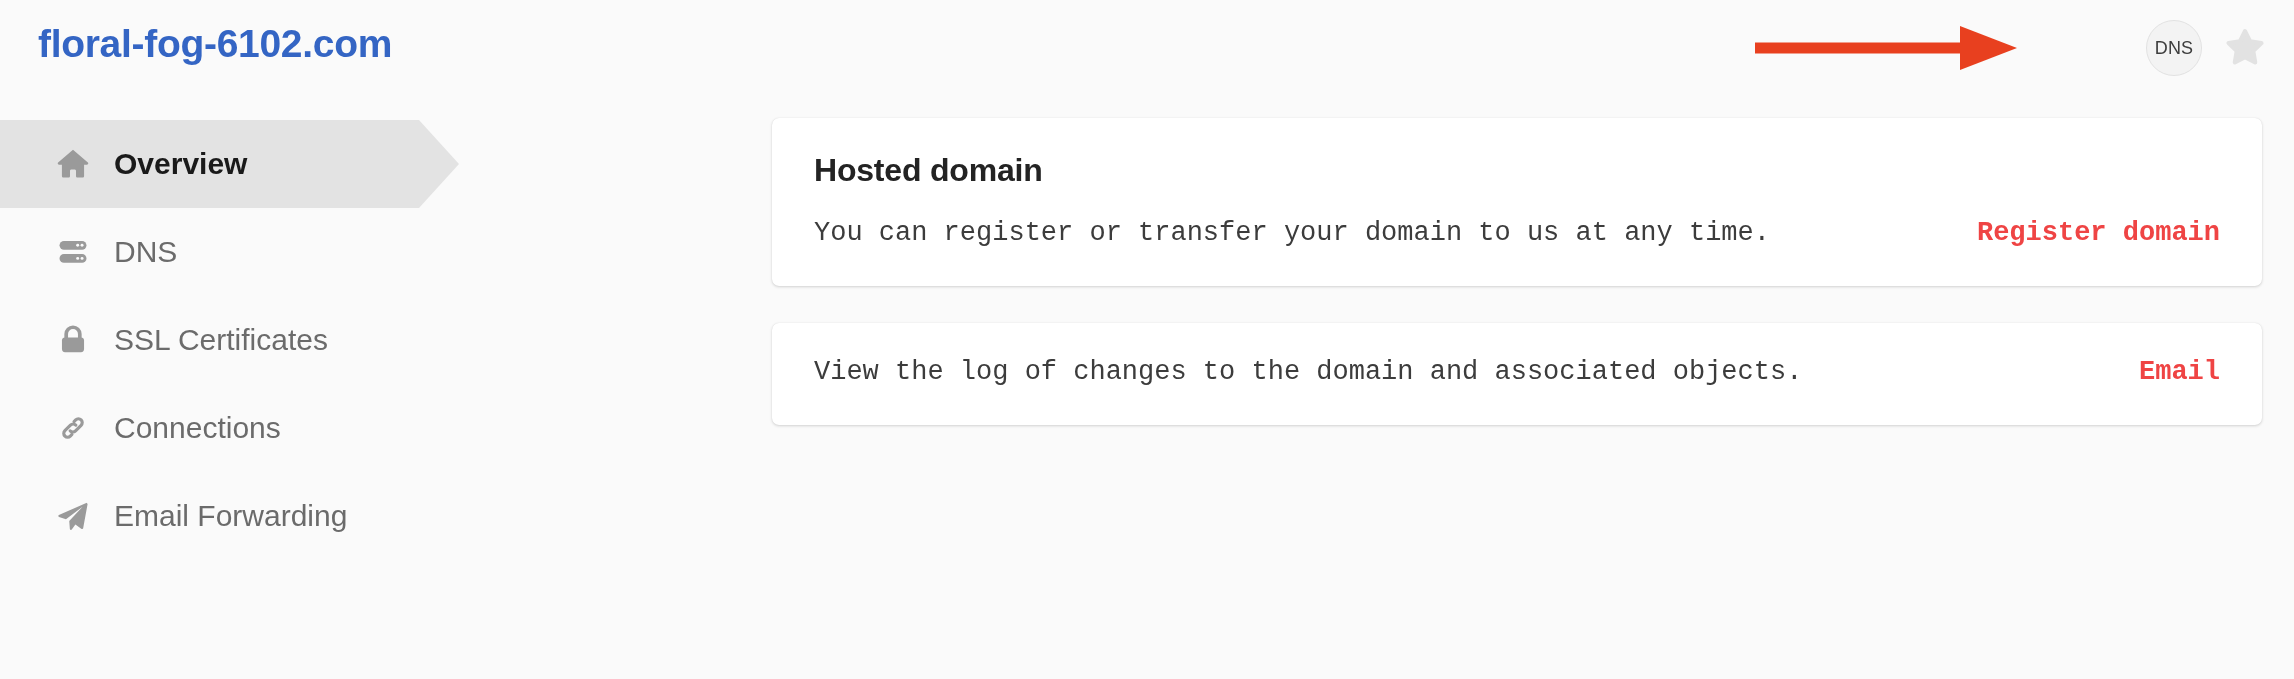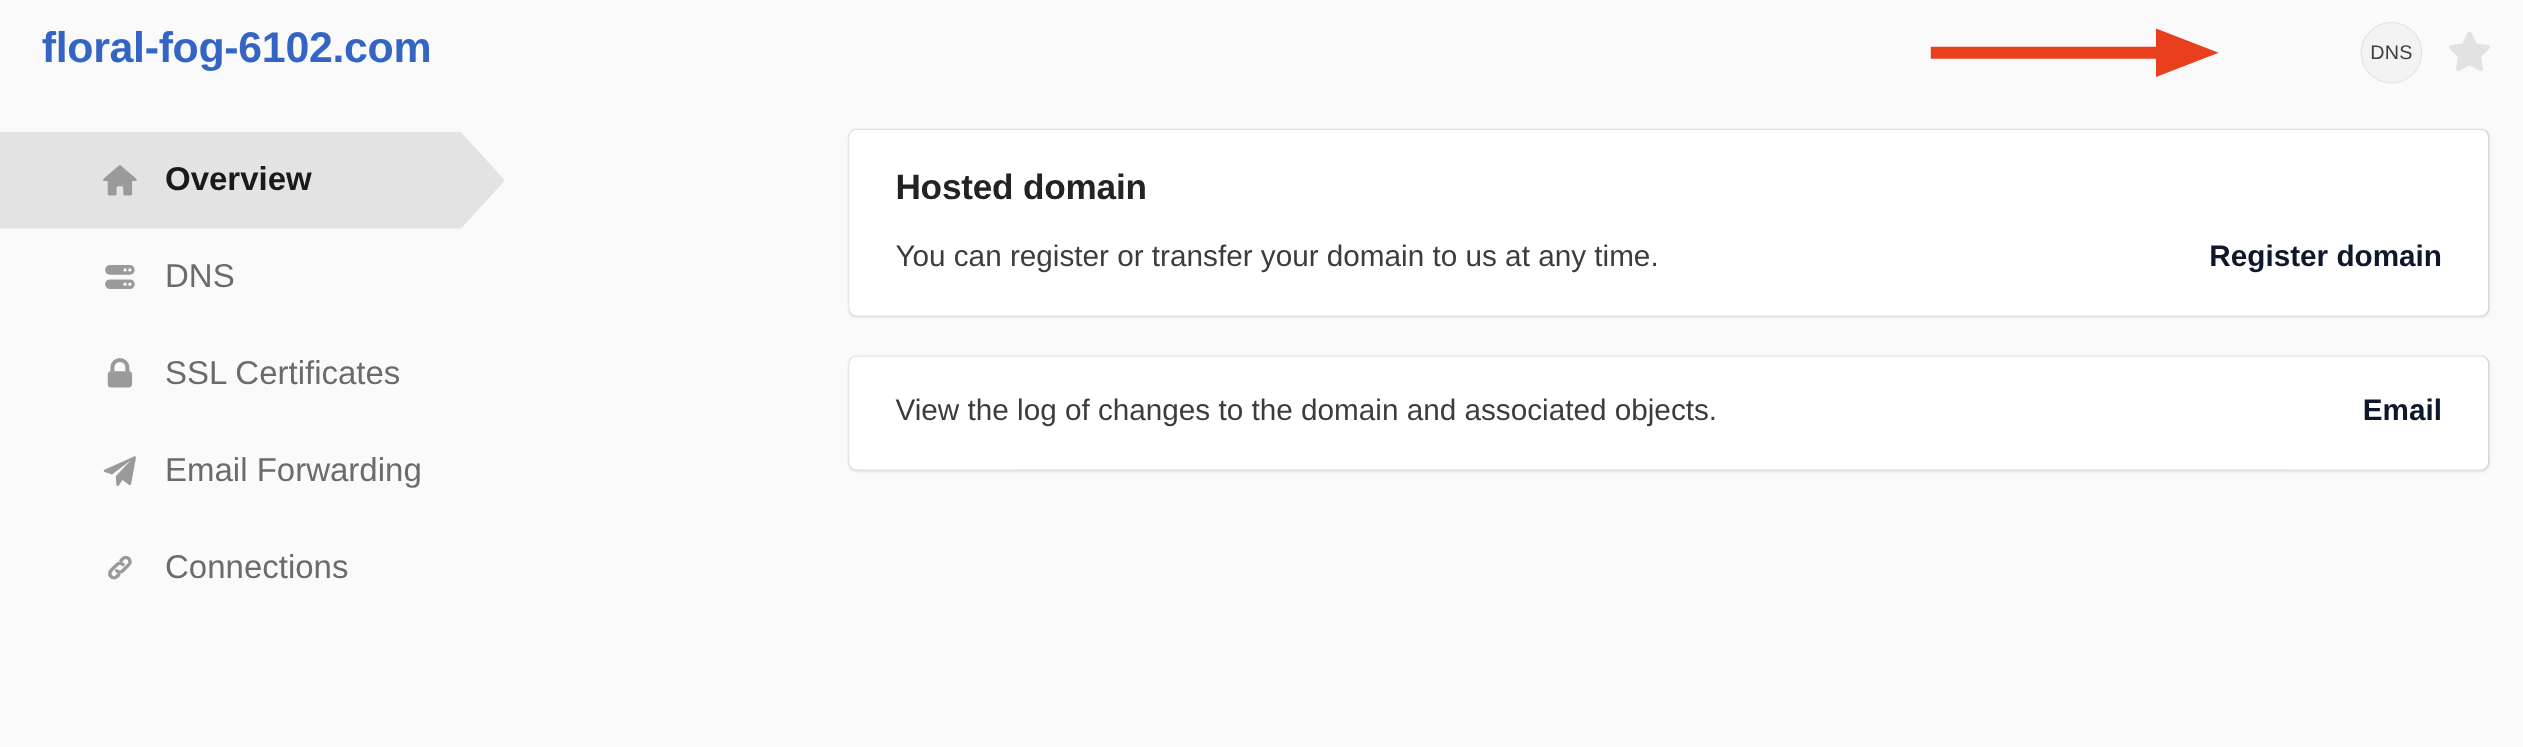--- a/index.html
+++ b/index.html
@@ -80,21 +80,21 @@
     position: absolute;
     left: 0;
     top: 120px;
     width: 470px;
   }
   .nav-item {
     position: relative;
     height: 88px;
     display: flex;
     align-items: center;
-    padding-left: 90px;
+    padding-left: 54px;
   }
   .nav-item .nav-icon {
     width: 38px;
     height: 38px;
     flex: 0 0 38px;
     display: flex;
     align-items: center;
     justify-content: center;
     margin-right: 22px;
   }
@@ -138,29 +138,30 @@
     font-size: 32px;
     font-weight: 700;
     color: #232323;
     letter-spacing: -0.2px;
     margin-bottom: 29px;
   }
   .card-row {
     display: flex;
     align-items: flex-start;
     justify-content: space-between;
+    font-family: Liberation Mono, monospace;
   }
   .card-text {
     font-size: 27px;
     color: #3c3c3c;
   }
   .card-link {
     font-size: 27px;
     font-weight: 700;
-    color: #0f172a;
+    color: #ef4444;
     white-space: nowrap;
     text-decoration: none;
     cursor: pointer;
   }
 </style>
 </head>
 <body>
 
 <div id="app">
 
@@ -212,36 +213,36 @@
           <path d="M7.2 10.5V7.8a4.8 4.8 0 0 1 9.6 0v2.7" fill="none" stroke="#9a9a9a" stroke-width="2.6"></path>
           <rect x="4.2" y="10.2" width="15.6" height="10.4" rx="2.2" fill="#9a9a9a"></rect>
         </svg>
       </span>
       <span class="nav-label">SSL Certificates</span>
     </div>
 
     <div class="nav-item">
       <span class="nav-icon">
         <svg width="36" height="36" viewBox="0 0 24 24">
-          <path fill="#9a9a9a" d="M21.2 3.1L2.6 11.4c-.6.3-.5 1.1.1 1.3l4.6 1.5 11.1-8.4-8.9 9.5.4 5.3c.1.7 1 .9 1.4.3l2.3-3.3 3.9 2.9c.5.4 1.2.1 1.3-.5l2.9-15.8c.1-.7-.6-1.2-1.5-1.1z"></path>
-        </svg>
-      </span>
-      <span class="nav-label">Email Forwarding</span>
-    </div>
-
-    <div class="nav-item">
-      <span class="nav-icon">
-        <svg width="36" height="36" viewBox="0 0 24 24">
           <g fill="none" stroke="#9a9a9a" stroke-width="2.1" stroke-linecap="round">
             <path d="M10.1 13.9c1 1 2.6 1 3.6 0l3.7-3.7c1-1 1-2.6 0-3.6s-2.6-1-3.6 0l-1.1 1.1"></path>
             <path d="M13.9 10.1c-1-1-2.6-1-3.6 0l-3.7 3.7c-1 1-1 2.6 0 3.6s2.6 1 3.6 0l1.1-1.1"></path>
           </g>
         </svg>
       </span>
       <span class="nav-label">Connections</span>
+    </div>
+
+    <div class="nav-item">
+      <span class="nav-icon">
+        <svg width="36" height="36" viewBox="0 0 24 24">
+          <path fill="#9a9a9a" d="M21.2 3.1L2.6 11.4c-.6.3-.5 1.1.1 1.3l4.6 1.5 11.1-8.4-8.9 9.5.4 5.3c.1.7 1 .9 1.4.3l2.3-3.3 3.9 2.9c.5.4 1.2.1 1.3-.5l2.9-15.8c.1-.7-.6-1.2-1.5-1.1z"></path>
+        </svg>
+      </span>
+      <span class="nav-label">Email Forwarding</span>
     </div>
 
 
   </nav>
 
   <main class="main">
 
     <section class="card">
       <div class="card-title">Hosted domain</div>
       <div class="card-row">

